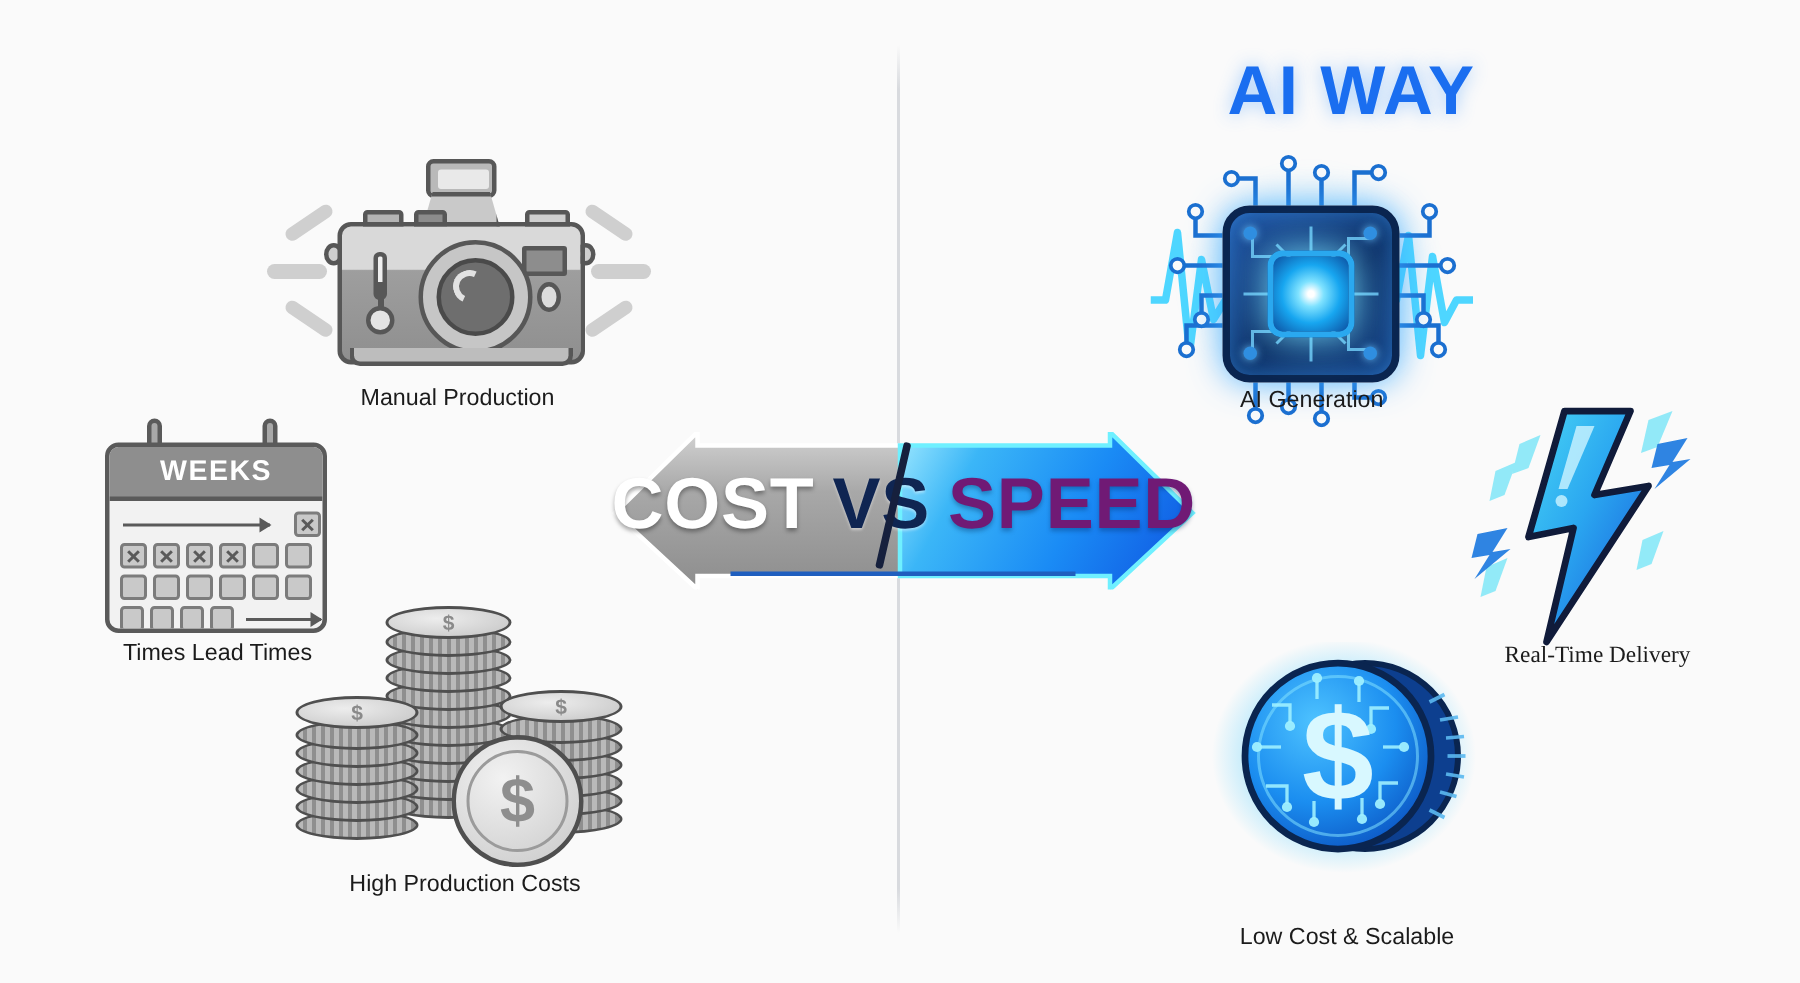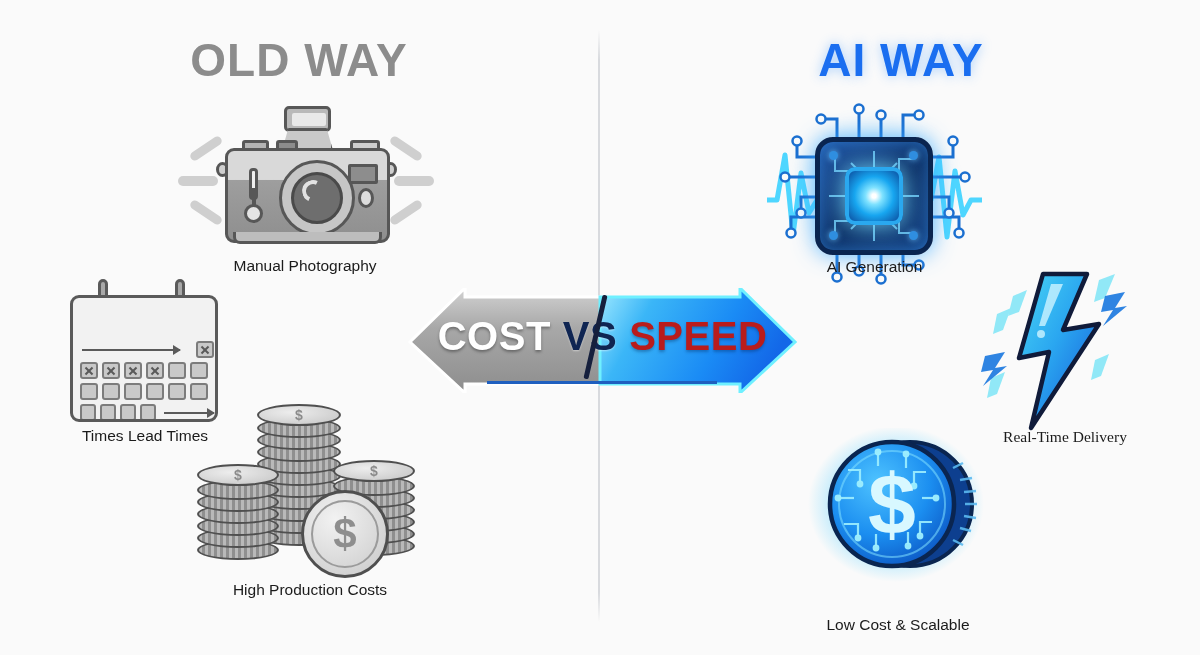--- a/index.html
+++ b/index.html
@@ -216,40 +216,39 @@
   #item-bolt{left:975px;top:268px;width:180px;height:190px;}
 
   
   #item-bluecoin{left:808px;top:428px;width:180px;height:180px;}
 
   
   #banner{position:absolute;left:405px;top:288px;width:395px;height:105px;}
   .banner-text{
     position:absolute;left:0;top:20px;width:395px;height:56px;
     display:flex;align-items:center;justify-content:center;gap:0px;
-    font-size:40px;font-weight:bold;letter-spacing:.5px;
+    font-size:48px;font-weight:bold;letter-spacing:.5px;
     white-space:nowrap;pointer-events:none;
   }
   .bt-cost{color:#ffffff;text-shadow:0 2px 3px rgba(0,0,0,.35);margin-right:12px;}
   .bt-vs{color:#0f2552;text-shadow:0 1px 2px rgba(255,255,255,.45);margin-right:12px;}
-  .bt-speed{color:#b91c1c;text-shadow:0 2px 3px rgba(0,40,90,.35);}
+  .bt-speed{color:#701a75;text-shadow:0 2px 3px rgba(0,40,90,.35);}
   .slash{
     position:absolute;left:188px;top:6px;width:5px;height:86px;
     background:#16203d;transform:rotate(13deg);border-radius:2px;
   }
   .underline{
     position:absolute;left:82px;top:93px;width:230px;height:3px;background:#1f5fbf;
   }
 </style>
 </head>
 <body>
 
 <div class="stage">
 
-  <div class="title" id="title-old">OLD WAY</div>
   <div class="title" id="title-ai">AI WAY</div>
 
   <div id="divider"></div>
 
   <div class="item" id="item-camera">
     <div class="art">
       <div class="burst" style="left:8px;top:44px;width:36px;height:9px;transform:rotate(-34deg);"></div>
       <div class="burst" style="left:-2px;top:76px;width:40px;height:10px;"></div>
       <div class="burst" style="left:8px;top:108px;width:36px;height:9px;transform:rotate(34deg);"></div>
       <div class="burst" style="left:208px;top:44px;width:36px;height:9px;transform:rotate(34deg);"></div>
@@ -268,28 +267,29 @@
       <div class="cam-win"></div>
       <div class="cam-bar"></div>
       <div class="cam-knob-stem"></div>
       <div class="cam-knob"></div>
       <div class="cam-side-dot"></div>
       <div class="cam-lens-out"></div>
       <div class="cam-lens-in"></div>
       <div class="cam-lens-gl"></div>
       <div class="cam-base"></div>
     </div>
-    <div class="caption" style="top:157px;">Manual Photography</div>
+    <div class="caption" style="top:157px;">Manual Production</div>
   </div>
 
   <div class="item" id="item-calendar">
     <div class="art">
       <div class="cal-ring l"></div>
       <div class="cal-ring r"></div>
       <div class="cal-box">
+        <div class="cal-head">WEEKS</div>
         <div class="cal-grid">
           <div class="cal-row">
             <div style="position:relative;width:112px;height:17px;">
               <div class="cal-arrow" style="left:2px;top:8px;width:98px;"></div>
             </div>
             <div class="cell x"></div>
           </div>
           <div class="cal-row">
             <div class="cell x"></div>
               <div class="cell x"></div>

